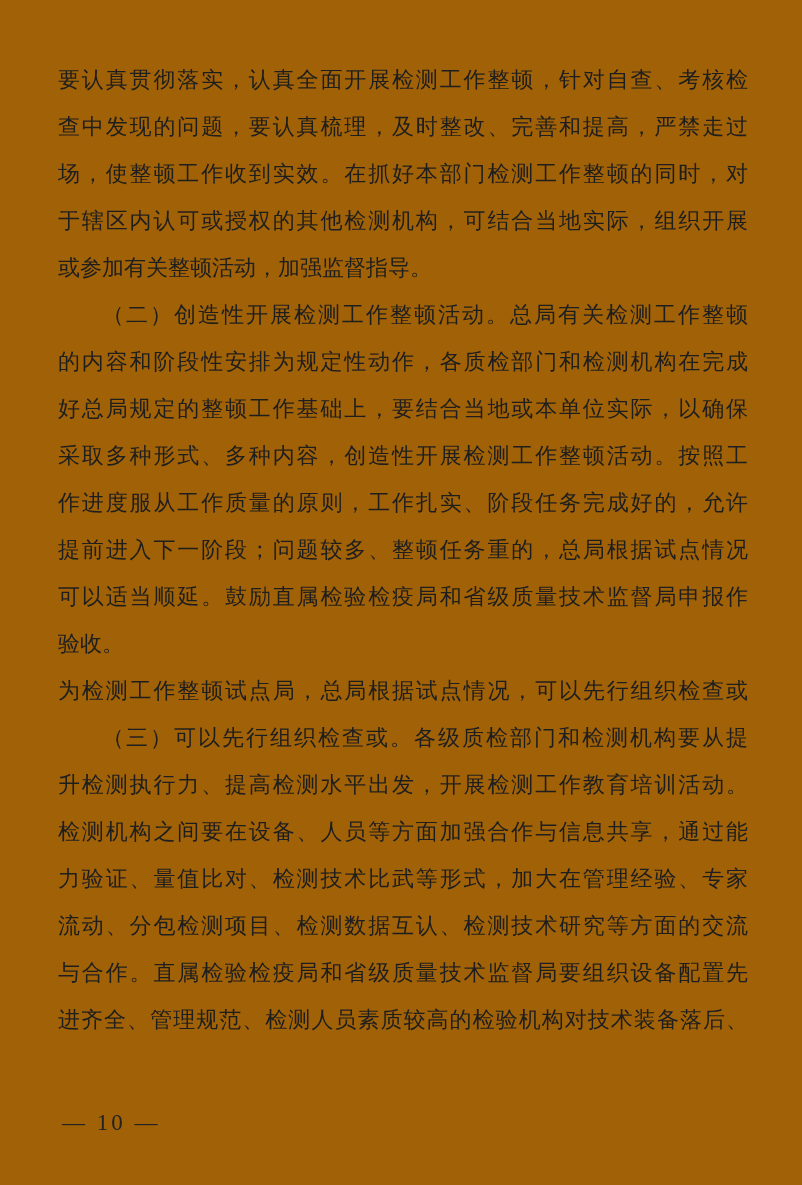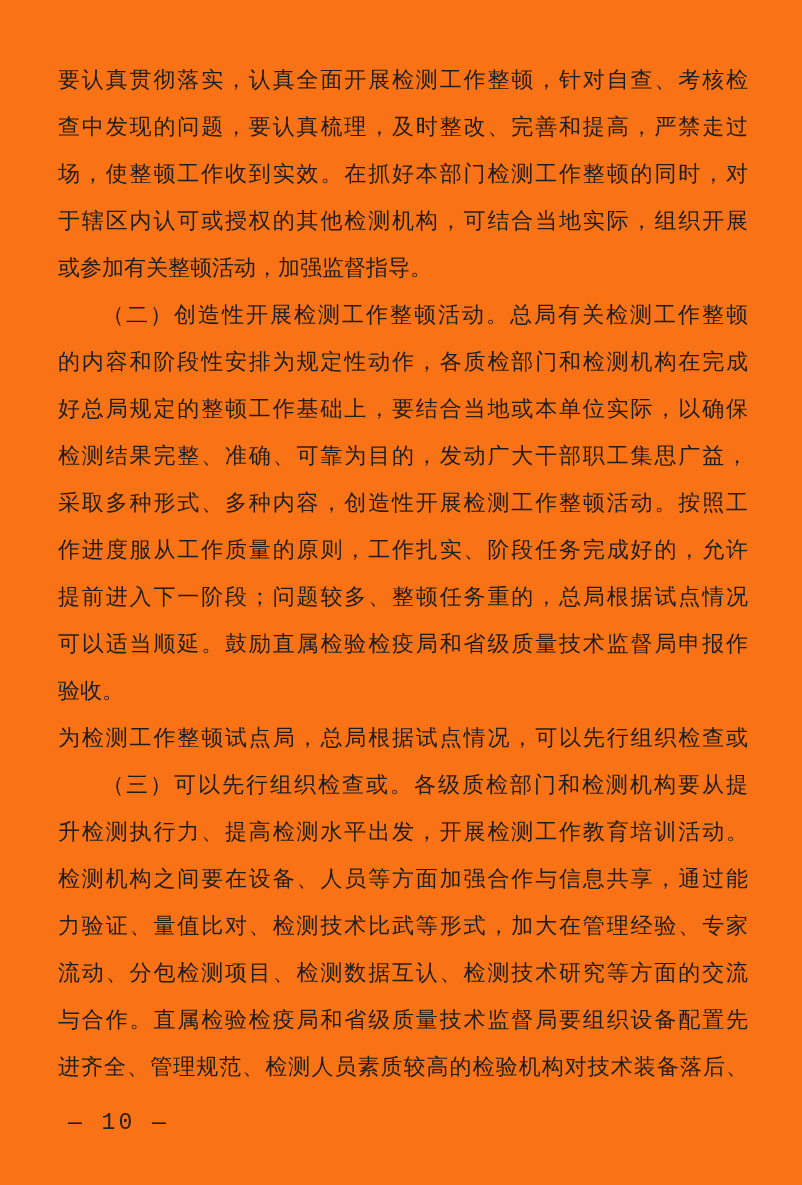--- a/index.html
+++ b/index.html
@@ -4,21 +4,21 @@
 <style>
   html, body {
     margin: 0;
     padding: 0;
     background: #ffffff;
   }
   .page {
     position: relative;
     width: 802px;
     height: 1185px;
-    background: #f97316;
+    background: #a16207;
     overflow: hidden;
     font-family: "Liberation Serif", "DejaVu Serif", serif;
     color: #1e1e1e;
   }
   .body-text {
     position: absolute;
     left: 58px;
     top: 56px;
     width: 690px;
   }
@@ -34,43 +34,41 @@
   }
   .line.indent {
     text-indent: 2em;
   }
   .line.no-flush {
     text-align: center;
     text-align-last: left;
   }
   .page-number {
     position: absolute;
-    left: 68px;
+    left: 62px;
     top: 1108px;
     font-size: 23px;
     line-height: 30px;
     letter-spacing: 3px;
     color: #222222;
-    font-family: Liberation Mono, monospace;
   }
 </style>
 </head>
 <body>
 
 <div class="page">
   <div class="body-text" id="lines-container">
       <div class="line">要认真贯彻落实，认真全面开展检测工作整顿，针对自查、考核检</div>
       <div class="line">查中发现的问题，要认真梳理，及时整改、完善和提高，严禁走过</div>
       <div class="line">场，使整顿工作收到实效。在抓好本部门检测工作整顿的同时，对</div>
       <div class="line">于辖区内认可或授权的其他检测机构，可结合当地实际，组织开展</div>
       <div class="line no-flush">或参加有关整顿活动，加强监督指导。</div>
       <div class="line indent">（二）创造性开展检测工作整顿活动。总局有关检测工作整顿</div>
       <div class="line">的内容和阶段性安排为规定性动作，各质检部门和检测机构在完成</div>
       <div class="line">好总局规定的整顿工作基础上，要结合当地或本单位实际，以确保</div>
-      <div class="line">检测结果完整、准确、可靠为目的，发动广大干部职工集思广益，</div>
       <div class="line">采取多种形式、多种内容，创造性开展检测工作整顿活动。按照工</div>
       <div class="line">作进度服从工作质量的原则，工作扎实、阶段任务完成好的，允许</div>
       <div class="line">提前进入下一阶段；问题较多、整顿任务重的，总局根据试点情况</div>
       <div class="line">可以适当顺延。鼓励直属检验检疫局和省级质量技术监督局申报作</div>
       <div class="line no-flush">验收。</div>
       <div class="line">为检测工作整顿试点局，总局根据试点情况，可以先行组织检查或</div>
       <div class="line indent">（三）可以先行组织检查或。各级质检部门和检测机构要从提</div>
       <div class="line">升检测执行力、提高检测水平出发，开展检测工作教育培训活动。</div>
       <div class="line">检测机构之间要在设备、人员等方面加强合作与信息共享，通过能</div>
       <div class="line">力验证、量值比对、检测技术比武等形式，加大在管理经验、专家</div>

